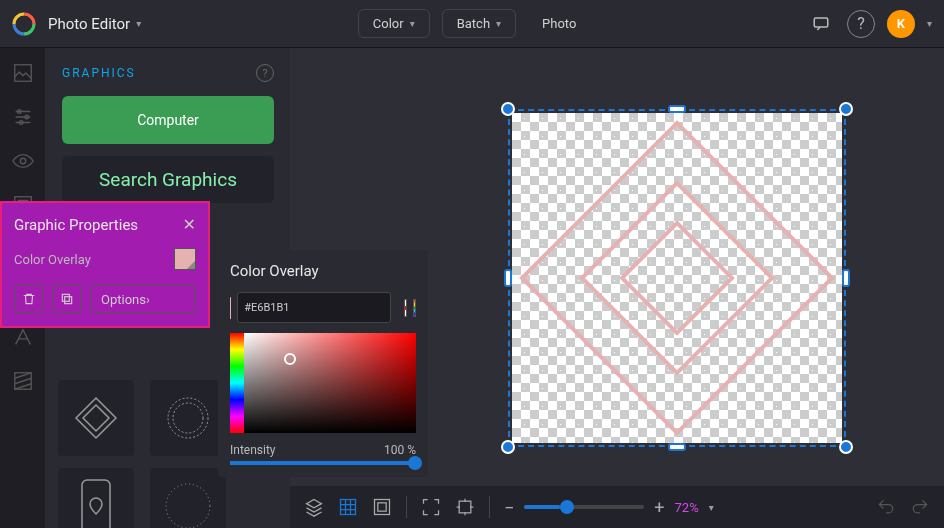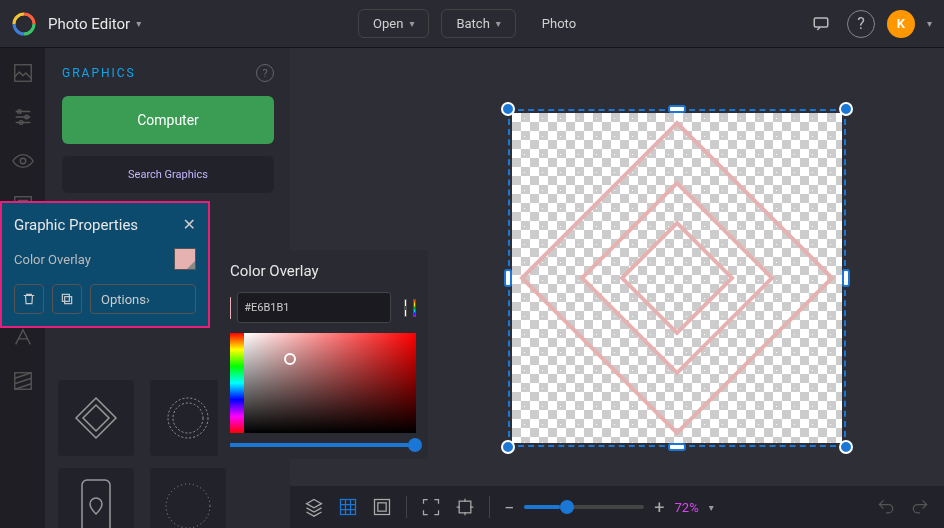--- a/index.html
+++ b/index.html
@@ -14,21 +14,21 @@
 .iconbtn{width:28px;height:28px;border-radius:50%;display:flex;align-items:center;justify-content:center;cursor:pointer;color:#bbb;border:1.5px solid #888}
 .iconbtn.plain{border:none}
 .avatar{width:28px;height:28px;border-radius:50%;background:#ff9800;color:#fff;display:flex;align-items:center;justify-content:center;font-size:13px;font-weight:600}
 .body{display:flex;height:calc(100% - 48px)}
 .leftrail{width:46px;background:#1e1e24;border-right:1px solid #2a2a33;display:flex;flex-direction:column;align-items:center;padding-top:14px;gap:22px}
 .railicon{width:22px;height:22px;color:#555;cursor:pointer}
 .sidebar{width:244px;background:#2a2a33;padding:16px;position:relative}
 .sidebar-header{display:flex;justify-content:space-between;align-items:center;margin-bottom:14px}
 .sidebar-title{font-size:12px;letter-spacing:2px;color:#0ea5e9}
 .btn-green{width:100%;background:#3a9d53;color:#fff;border:none;padding:16px;border-radius:6px;font-size:14px;cursor:pointer;margin-bottom:12px}
-.btn-dark{width:100%;background:#22222a;color:#c4b5fd;border:none;padding:12px;border-radius:6px;font-size:11px;cursor:pointer;margin-bottom:12px}
+.btn-dark{width:100%;background:#22222a;color:#86efac;border:none;padding:12px;border-radius:6px;font-size:19px;cursor:pointer;margin-bottom:12px}
 .canvas-area{flex:1;background:#2e2e36;position:relative;display:flex;align-items:center;justify-content:center}
 .canvas-wrap{position:relative;width:330px;height:330px;margin-top:-20px;margin-left:120px}
 .checker{width:100%;height:100%;background-image:linear-gradient(45deg,#ccc 25%,transparent 25%),linear-gradient(-45deg,#ccc 25%,transparent 25%),linear-gradient(45deg,transparent 75%,#ccc 75%),linear-gradient(-45deg,transparent 75%,#ccc 75%);background-size:18px 18px;background-position:0 0,0 9px,9px -9px,-9px 0;background-color:#fff}
 .selection{position:absolute;inset:-4px;border:2px dashed #1b77d6;pointer-events:none}
 .handle{position:absolute;width:14px;height:14px;background:#1b77d6;border:2px solid #fff;border-radius:50%}
 .handle.tl{top:-9px;left:-9px}.handle.tr{top:-9px;right:-9px}.handle.bl{bottom:-9px;left:-9px}.handle.br{bottom:-9px;right:-9px}
 .hside{position:absolute;background:#fff;border:2px solid #1b77d6}
 .hside.t{top:-6px;left:50%;transform:translateX(-50%);width:18px;height:8px;border-radius:3px}
 .hside.b{bottom:-6px;left:50%;transform:translateX(-50%);width:18px;height:8px;border-radius:3px}
 .hside.l{left:-6px;top:50%;transform:translateY(-50%);width:8px;height:18px;border-radius:3px}
@@ -36,21 +36,21 @@
 .diamonds{position:absolute;inset:0}
 .bottombar{position:absolute;bottom:0;left:290px;right:0;height:42px;background:#22222a;display:flex;align-items:center;padding:0 14px;gap:14px}
 .bicon{width:20px;height:20px;color:#aaa;cursor:pointer}
 .bicon.sel{color:#1b77d6}
 .slider-wrap{display:flex;align-items:center;gap:10px}
 .slider{width:120px;height:4px;background:#444;border-radius:2px;position:relative}
 .slider-fill{position:absolute;height:100%;background:#1b77d6;border-radius:2px}
 .slider-thumb{position:absolute;top:-5px;width:14px;height:14px;background:#1b77d6;border-radius:50%}
 .zoom-text{font-size:13px;color:#d946ef}
 .spacer{flex:1}
-.modal-props{position:absolute;top:201px;left:0;width:210px;background:#0c4a6e;border:2px solid #e91e7a;z-index:10;padding:12px}
+.modal-props{position:absolute;top:201px;left:0;width:210px;background:#a21caf;border:2px solid #e91e7a;z-index:10;padding:12px}
 .modal-header{display:flex;justify-content:space-between;align-items:center;margin-bottom:14px}
 .modal-title{font-size:15px;color:#e8e8e8}
 .close-x{color:#ccc;cursor:pointer;font-size:16px}
 .prop-row{display:flex;justify-content:space-between;align-items:center;margin-bottom:14px;font-size:13px;color:#bbb}
 .swatch{width:22px;height:22px;border:1px solid #555;position:relative}
 .swatch-tri{position:absolute;bottom:0;right:0;width:0;height:0;border-left:8px solid transparent;border-bottom:8px solid #888}
 .modal-actions{display:flex;gap:8px;align-items:center;margin-top:8px}
 .sqbtn{width:30px;height:30px;border:1px solid #555;background:transparent;color:#ccc;border-radius:4px;cursor:pointer;display:flex;align-items:center;justify-content:center}
 .opts-btn{flex:1;height:30px;border:1px solid #555;background:transparent;color:#ccc;border-radius:4px;font-size:13px;display:flex;align-items:center;justify-content:flex-start;padding:0 10px;cursor:pointer}
 .color-panel{position:absolute;top:250px;left:218px;width:210px;background:#2a2a33;z-index:11;padding:12px;border-radius:4px}
@@ -82,21 +82,21 @@
       <path d="M22 12 A10 10 0 0 1 12 22" fill="none" stroke="#3ac569" stroke-width="3"></path>
       <path d="M12 22 A10 10 0 0 1 2 12" fill="none" stroke="#3b7dd8" stroke-width="3"></path>
       <path d="M2 12 A10 10 0 0 1 12 2" fill="none" stroke="#f4c430" stroke-width="3"></path>
     </svg>
   <div class="app-title">
     <span>Photo Editor</span>
     <span class="chev">▾</span>
   </div>
   <div class="topbar-center">
     <button class="topbtn">
-        <span>Open</span>
+        <span>Color</span>
         <span class="chev">▾</span>
       </button>
     <button class="topbtn">
         <span>Batch</span>
         <span class="chev">▾</span>
       </button>
     <button class="topbtn" style="border:none">Photo</button>
   </div>
   <div class="topbar-right">
     <div class="iconbtn plain">
@@ -221,20 +221,24 @@
       </svg>
     <div class="noslash" style="width:18px;height:18px"></div>
     <div class="rainbow" style="width:18px;height:18px"></div>
   </div>
   <div class="cp-gradient">
     <div class="hue-strip"></div>
     <div class="sat-val">
         <div class="sv-thumb"></div>
       </div>
   </div>
+  <div class="cp-intensity">
+    <span>Intensity</span>
+    <span>100 %</span>
+  </div>
   <div class="int-slider">
     <div class="int-slider-fill" style="width:100%"></div>
     <div class="int-thumb"></div>
   </div>
 </div>
 
 <div class="thumbs-grid">
   <div class="thumb">
       <svg width="50" height="50" viewBox="0 0 50 50" fill="none" stroke="#999" stroke-width="1.5">
         <path d="M25 5 L45 25 L25 45 L5 25 Z"></path>

